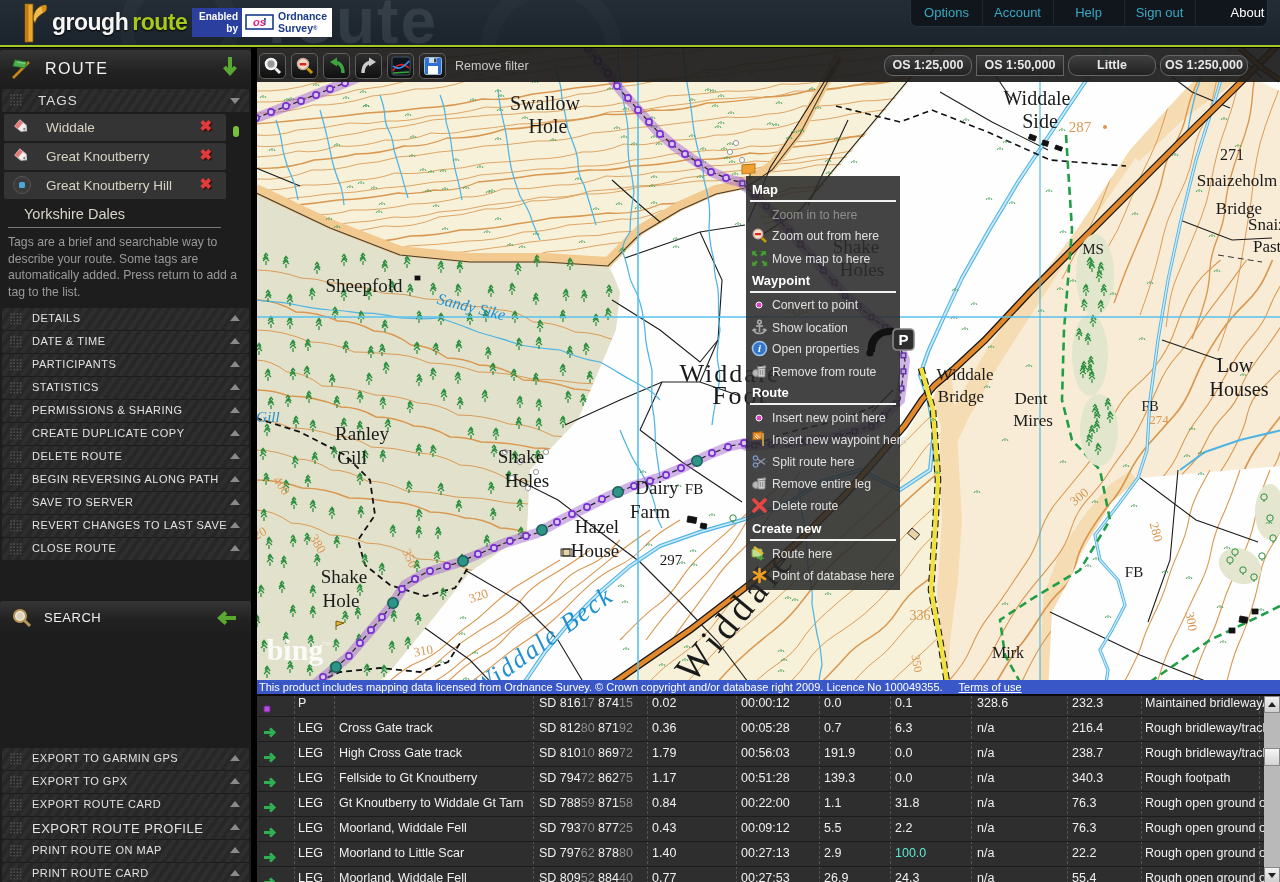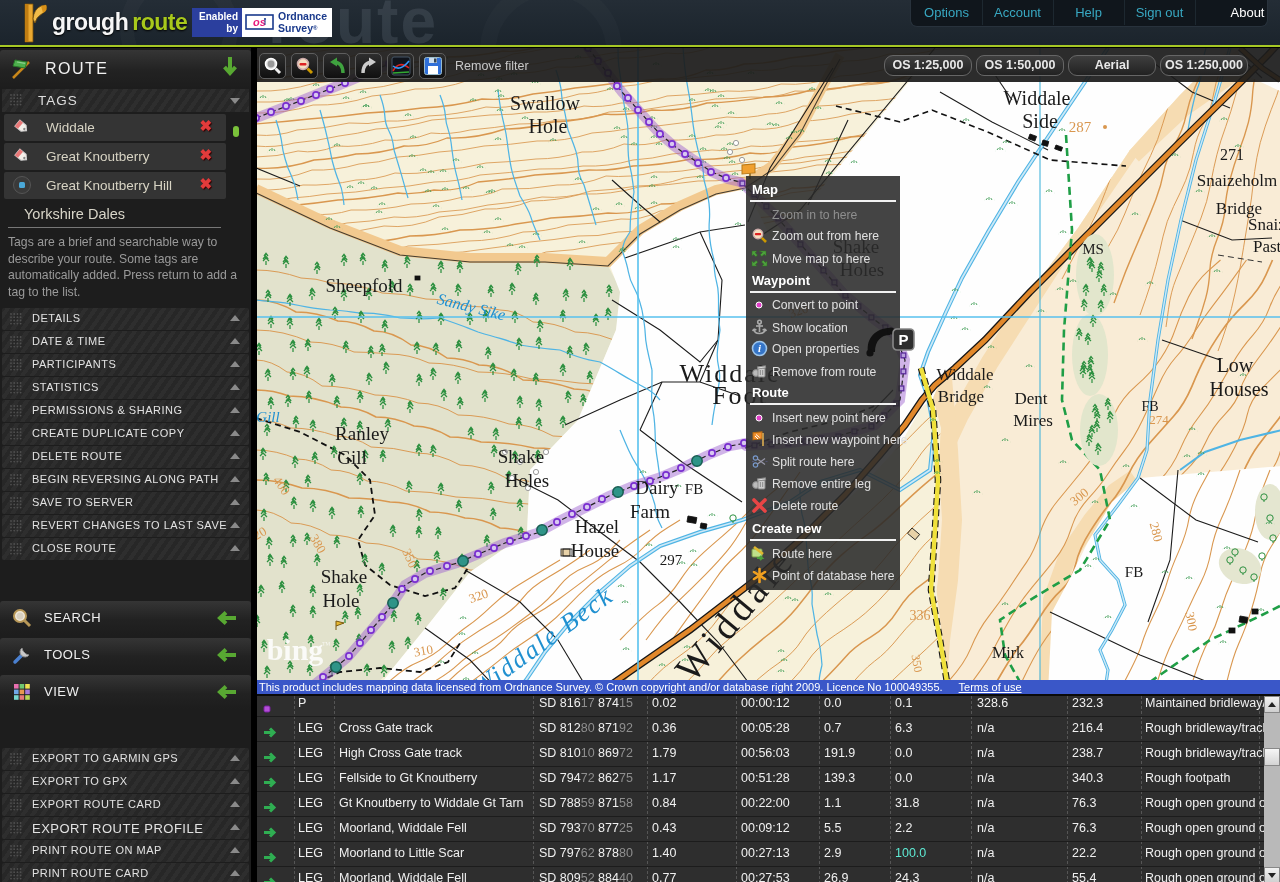--- a/index.html
+++ b/index.html
@@ -349,49 +349,20 @@
       <div style="position:absolute;left:30px;top:4px;font-size:11px;letter-spacing:0.5px;color:#e2e2e2;">CLOSE ROUTE</div>
       <div style="position:absolute;right:9px;top:7px;width:0;height:0;border-left:5px solid transparent;border-right:5px solid transparent;border-bottom:6px solid #8a8a8a;"></div>
     </div>
     <div style="position:absolute;left:0;top:553px;width:251px;height:34px;background:linear-gradient(#353535,#222 55%,#1d1d1d);border-radius:3px;">
       <div style="position:absolute;left:11px;top:6px;"><svg width="22" height="22" viewBox="0 0 22 22">
           <circle cx="9" cy="9" r="6" fill="#f0e8d8" stroke="#b89858" stroke-width="2"></circle>
           <circle cx="9" cy="9" r="3.5" fill="#d8d0c0"></circle>
           <line x1="13.5" y1="13.5" x2="19" y2="19" stroke="#b89858" stroke-width="3"></line>
         </svg></div>
       <div style="position:absolute;left:44px;top:9px;font-size:13px;letter-spacing:0.5px;color:#efefef;">SEARCH</div>
-      <div style="position:absolute;right:14px;top:9px;"><svg width="26" height="16" viewBox="0 0 26 16">
-          <path d="M25,8 L10,8 M15,2.5 L9,8 L15,13.5 L9,8 z" stroke="#58a832" stroke-width="4" fill="#58a832"></path>
-        </svg></div>
-    </div>
-    <div style="position:absolute;left:0;top:590px;width:251px;height:34px;background:linear-gradient(#353535,#222 55%,#1d1d1d);border-radius:3px;">
-      <div style="position:absolute;left:11px;top:6px;"><svg width="22" height="22" viewBox="0 0 22 22">
-          <path d="M4,18 L11,11" stroke="#4a80d0" stroke-width="3.5" stroke-linecap="round"></path>
-          <path d="M11,4 a5,5 0 1 0 7,7 l-3,-1 -3,-3 z" fill="#c8c8c8" stroke="#888"></path>
-        </svg></div>
-      <div style="position:absolute;left:44px;top:9px;font-size:13px;letter-spacing:0.5px;color:#efefef;">TOOLS</div>
-      <div style="position:absolute;right:14px;top:9px;"><svg width="26" height="16" viewBox="0 0 26 16">
-          <path d="M25,8 L10,8 M15,2.5 L9,8 L15,13.5 L9,8 z" stroke="#58a832" stroke-width="4" fill="#58a832"></path>
-        </svg></div>
-    </div>
-    <div style="position:absolute;left:0;top:627px;width:251px;height:34px;background:linear-gradient(#353535,#222 55%,#1d1d1d);border-radius:3px;">
-      <div style="position:absolute;left:11px;top:6px;"><svg width="22" height="22" viewBox="0 0 22 22">
-          <g>
-            <rect x="3" y="3" width="4.6" height="4.6" fill="#e870b0"></rect>
-            <rect x="8.6" y="3" width="4.6" height="4.6" fill="#70c870"></rect>
-            <rect x="14.2" y="3" width="4.6" height="4.6" fill="#f0e050"></rect>
-            <rect x="3" y="8.6" width="4.6" height="4.6" fill="#70a8e8"></rect>
-            <rect x="8.6" y="8.6" width="4.6" height="4.6" fill="#e89850"></rect>
-            <rect x="14.2" y="8.6" width="4.6" height="4.6" fill="#a878d8"></rect>
-            <rect x="3" y="14.2" width="4.6" height="4.6" fill="#78d8d0"></rect>
-            <rect x="8.6" y="14.2" width="4.6" height="4.6" fill="#e87878"></rect>
-            <rect x="14.2" y="14.2" width="4.6" height="4.6" fill="#b8d858"></rect>
-          </g>
-        </svg></div>
-      <div style="position:absolute;left:44px;top:9px;font-size:13px;letter-spacing:0.5px;color:#efefef;">VIEW</div>
       <div style="position:absolute;right:14px;top:9px;"><svg width="26" height="16" viewBox="0 0 26 16">
           <path d="M25,8 L10,8 M15,2.5 L9,8 L15,13.5 L9,8 z" stroke="#58a832" stroke-width="4" fill="#58a832"></path>
         </svg></div>
     </div>
     <div style="position:absolute;left:2px;top:723px;width:247px;height:22px;background:repeating-linear-gradient(-55deg,#2e2e2e 0 4px,#272727 4px 8px);border-radius:2px;">
       <div style="position:absolute;left:7px;top:4px;"><svg width="14" height="14" viewBox="0 0 14 14">
           <circle cx="2.0" cy="2.0" r="0.9" fill="#4f4f4f"></circle>
           <circle cx="2.0" cy="5.2" r="0.9" fill="#4f4f4f"></circle>
           <circle cx="2.0" cy="8.4" r="0.9" fill="#4f4f4f"></circle>
           <circle cx="2.0" cy="11.600000000000001" r="0.9" fill="#4f4f4f"></circle>
@@ -1293,22 +1264,22 @@
       <path d="M2,17 L18,16" stroke="#3a3" stroke-width="1.3" fill="none"></path>
     </svg></div>
 <div style="position:absolute;left:419px;top:53px;width:27px;height:26px;background:linear-gradient(#2e2e2e,#101010);border:1px solid #5e5e5e;border-radius:5px;box-sizing:border-box;padding:2px 3px;"><svg width="20" height="20" viewBox="0 0 20 20">
       <rect x="1.5" y="1.5" width="17" height="17" rx="2" fill="#2f6fd8" stroke="#9bc"></rect>
       <rect x="5" y="10" width="10" height="8" fill="#fff"></rect>
       <rect x="6" y="2" width="8" height="5" fill="#cde"></rect>
       <rect x="11" y="2.5" width="2.5" height="4" fill="#345"></rect>
     </svg></div>
 <div style="position:absolute;left:455px;top:59px;font-size:12.5px;color:#c8c8c8;">Remove filter</div>
 <div style="position:absolute;left:884px;top:55px;width:88px;height:21px;background:linear-gradient(#3e3e3e,#222);border:1px solid #666;border-radius:9px;box-sizing:border-box;text-align:center;line-height:19px;font-size:12.5px;font-weight:bold;color:#e8e8e8;">OS 1:25,000</div>
-<div style="position:absolute;left:976px;top:55px;width:88px;height:21px;background:linear-gradient(#3e3e3e,#222);border:1px solid #666;border-radius:8px;box-sizing:border-box;text-align:center;line-height:19px;font-size:12.5px;font-weight:bold;color:#e8e8e8;">OS 1:50,000</div>
-<div style="position:absolute;left:1068px;top:55px;width:88px;height:21px;background:linear-gradient(#3e3e3e,#222);border:1px solid #666;border-radius:9px;box-sizing:border-box;text-align:center;line-height:19px;font-size:12.5px;font-weight:bold;color:#e8e8e8;">Aerial</div>
+<div style="position:absolute;left:976px;top:55px;width:88px;height:21px;background:linear-gradient(#3e3e3e,#222);border:1px solid #666;border-radius:0;box-sizing:border-box;text-align:center;line-height:19px;font-size:12.5px;font-weight:bold;color:#e8e8e8;">OS 1:50,000</div>
+<div style="position:absolute;left:1068px;top:55px;width:88px;height:21px;background:linear-gradient(#3e3e3e,#222);border:1px solid #666;border-radius:9px;box-sizing:border-box;text-align:center;line-height:19px;font-size:12.5px;font-weight:bold;color:#e8e8e8;">Little</div>
 <div style="position:absolute;left:1160px;top:55px;width:88px;height:21px;background:linear-gradient(#3e3e3e,#222);border:1px solid #666;border-radius:9px;box-sizing:border-box;text-align:center;line-height:19px;font-size:12.5px;font-weight:bold;color:#e8e8e8;">OS 1:250,000</div>
 <div style="position:absolute;left:746px;top:176px;width:154px;height:414px;background:rgba(42,42,42,0.88);">
     <div style="position:absolute;left:6px;top:6px;font-size:13px;font-weight:bold;color:#fff;">Map</div>
     <div style="position:absolute;left:4px;top:24px;width:146px;height:2px;background:#f2f2f2;"></div>
     <div style="position:absolute;left:0;top:29px;width:154px;height:22px;">
       <div style="position:absolute;left:26px;top:3px;font-size:12.2px;color:#8f8f8f;white-space:nowrap;">Zoom in to here</div>
     </div>
     <div style="position:absolute;left:0;top:50px;width:154px;height:22px;">
       <div style="position:absolute;left:5px;top:1px;"><svg width="17" height="17" viewBox="0 0 17 17">
           <circle cx="7" cy="7" r="4.8" fill="#f5e0c0" stroke="#caa" stroke-width="1.3"></circle>

